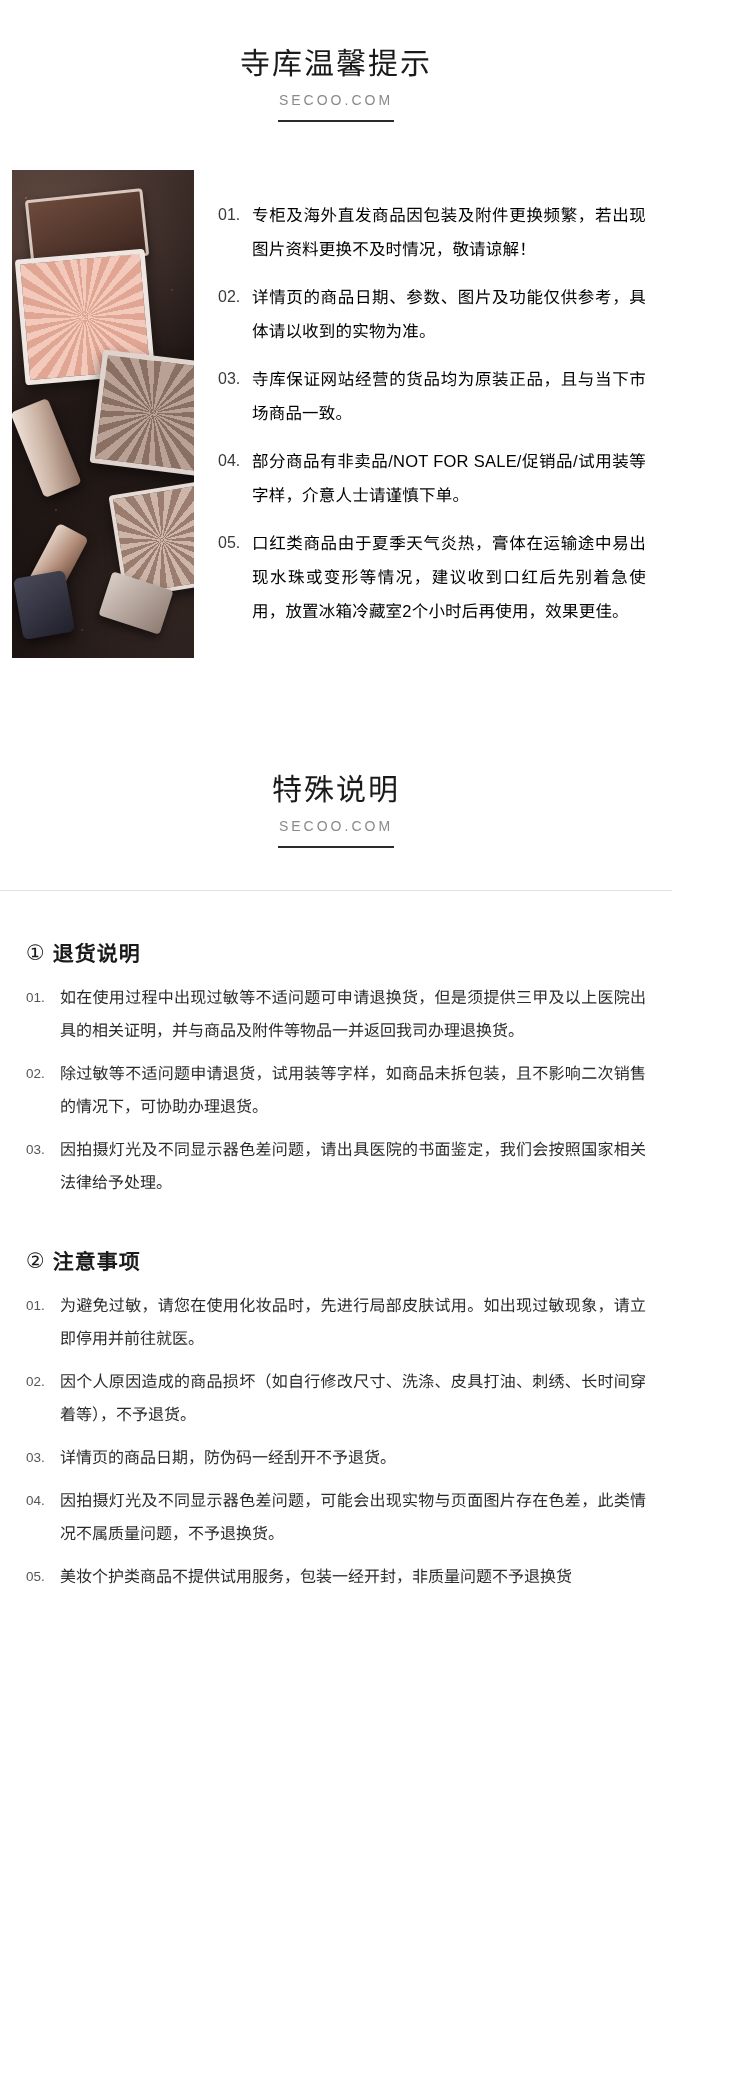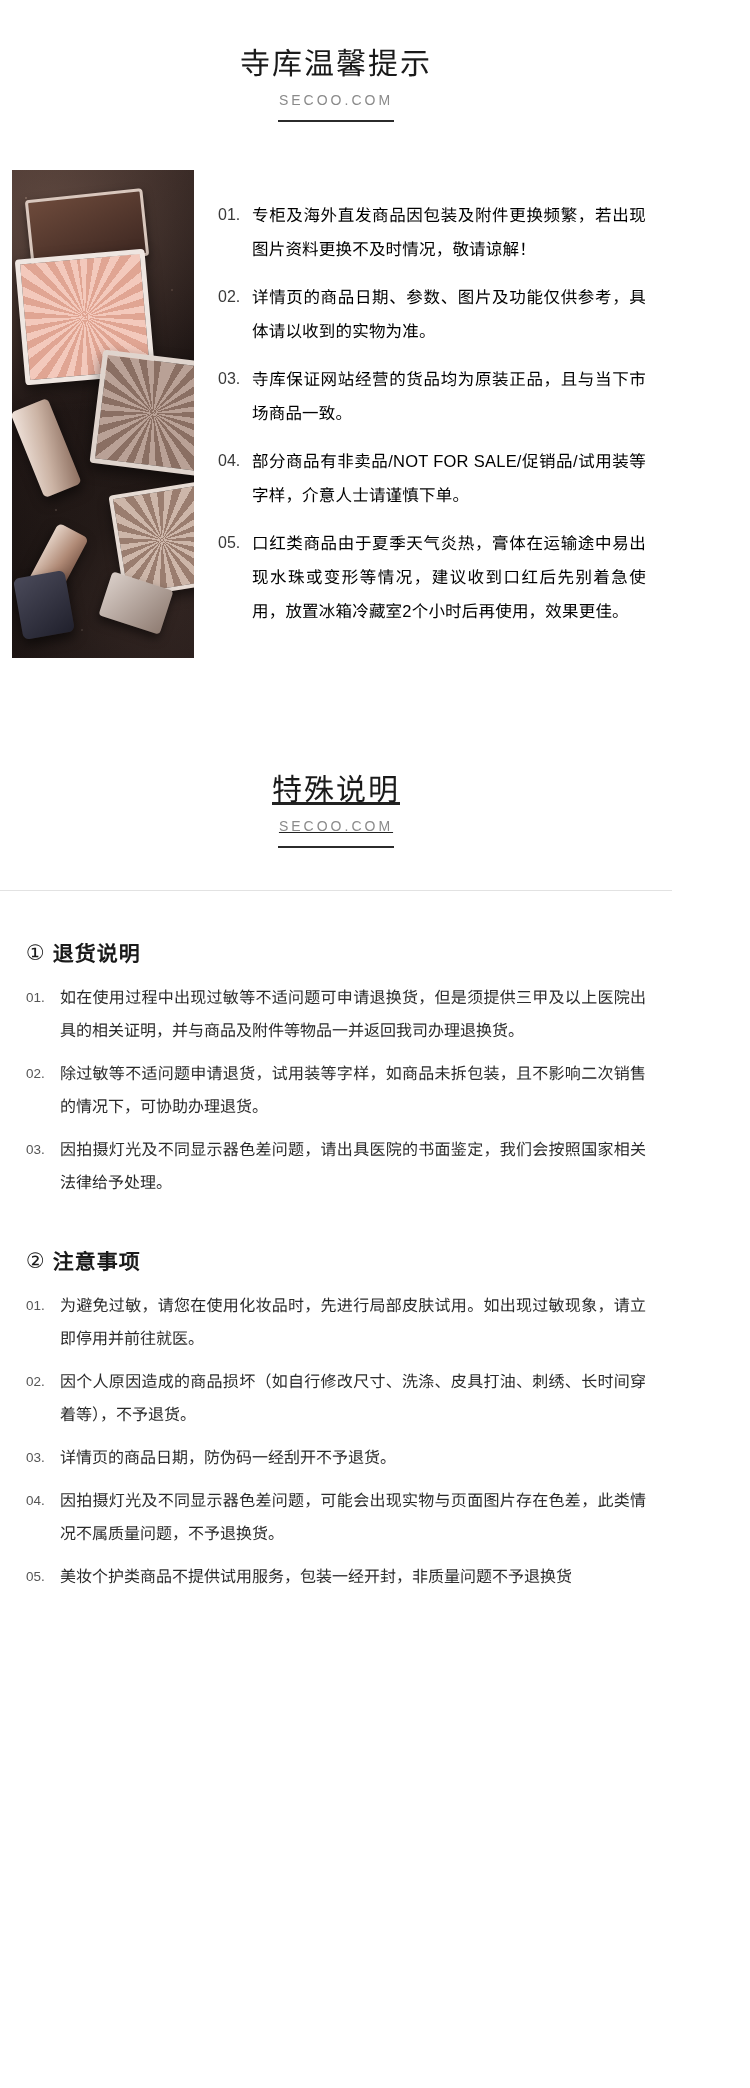--- a/index.html
+++ b/index.html
@@ -193,21 +193,20 @@
     line-height: 34px;
     color: #000000;
     text-align: justify;
     text-justify: inter-ideograph;
     letter-spacing: .2px;
   }
 
   
   .special-head {
     margin-top: 68px;
-    text-decoration: underline;
   }
   .divider {
     width: 750px;
     height: 1px;
     background: #e2e2e2;
     margin-top: 42px;
   }
 
   .group {
     padding: 0 26px;

